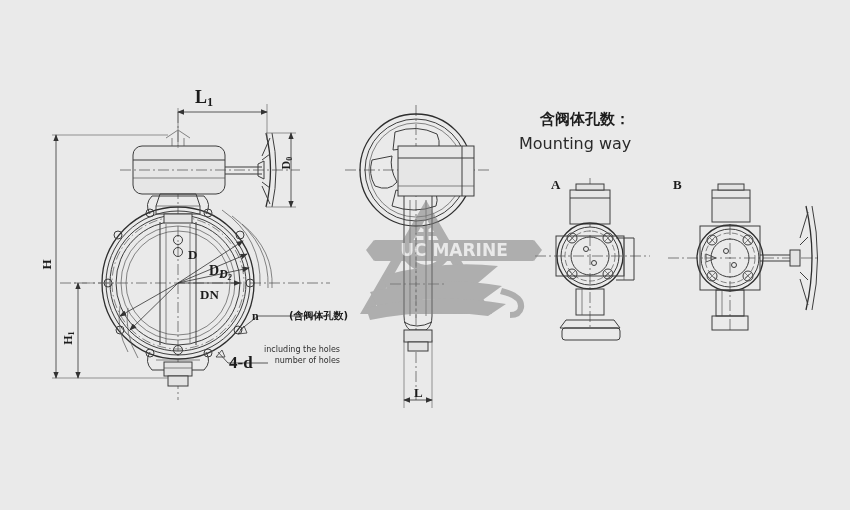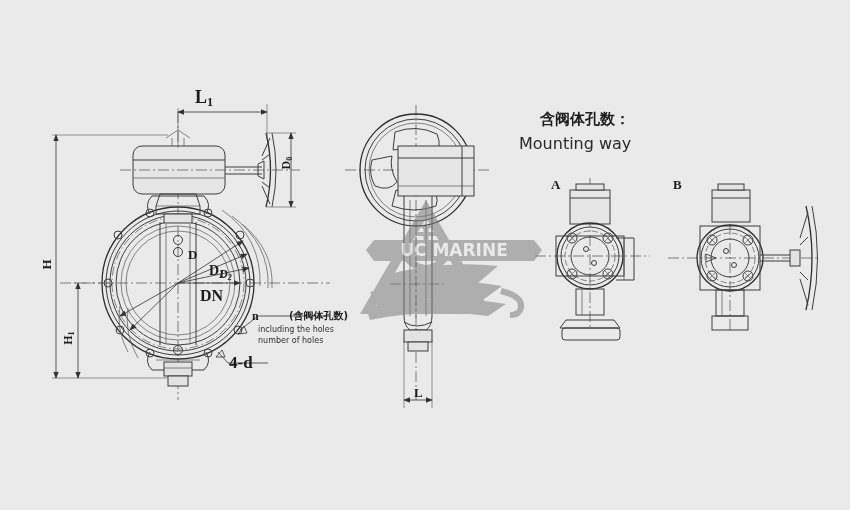--- a/index.html
+++ b/index.html
@@ -52,21 +52,22 @@
     font-weight: bold;
     font-size: 10px;
     color: #1d1d1d;
     margin-left: 28px;
   }
   .note-en {
     font-family: "DejaVu Sans", sans-serif;
     font-size: 8px;
     color: #2f2f2f;
     line-height: 1.25;
-    text-align: left;
+    text-align: right;
+    margin-top: 20px;
   }
   .rot90 {
     transform: rotate(-90deg);
     transform-origin: 50% 50%;
   }
   .wm {
     position: absolute;
     left: 352px;
     top: 192px;
     width: 210px;
@@ -408,21 +409,21 @@
 
   <div class="lbl" style="left:188px; top:248px; font-size:13px;">
     <span>D</span>
   </div>
   <div class="lbl" style="left:209px; top:264px; font-size:14px;">
     <span>D</span><sub>1</sub>
   </div>
   <div class="lbl" style="left:219px; top:268px; font-size:12px;font-style:italic;">
     <span>D</span><sub>2</sub>
   </div>
-  <div class="lbl" style="left:200px; top:288px; font-size:16px;">
+  <div class="lbl" style="left:200px; top:288px; font-size:13px;">
     <span>DN</span>
   </div>
 
   <div class="lbl" style="left:252px; top:310px; font-size:12px;">n</div>
 
   <div class="note-cn" style="position:absolute; left:261px; top:309px;">(含阀体孔数)</div>
   <div class="note-en" style="position:absolute; left:258px; top:325px; width:82px;">including the holes</div>
   <div class="note-en" style="position:absolute; left:258px; top:336px; width:82px;">number of holes</div>
 
   <div class="lbl" style="left:229px; top:354px; font-size:17px;text-align:center;">4-d</div>

